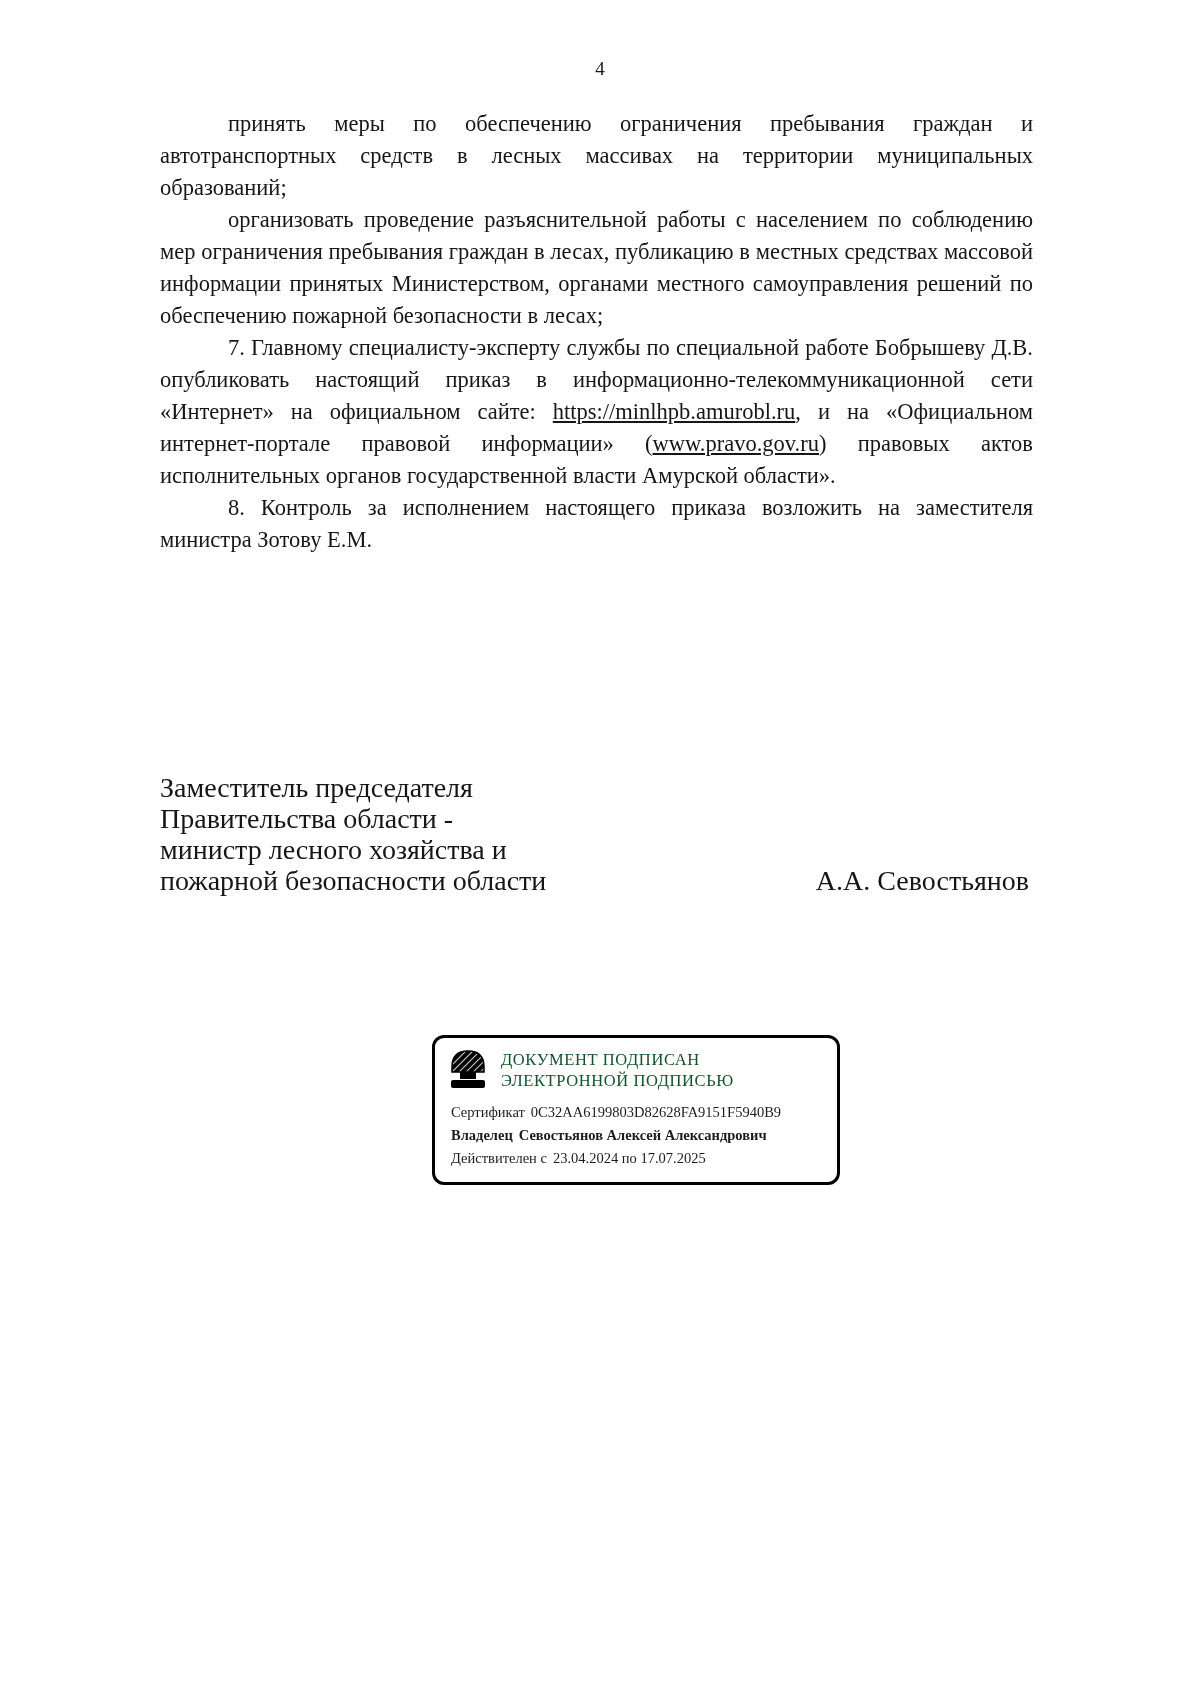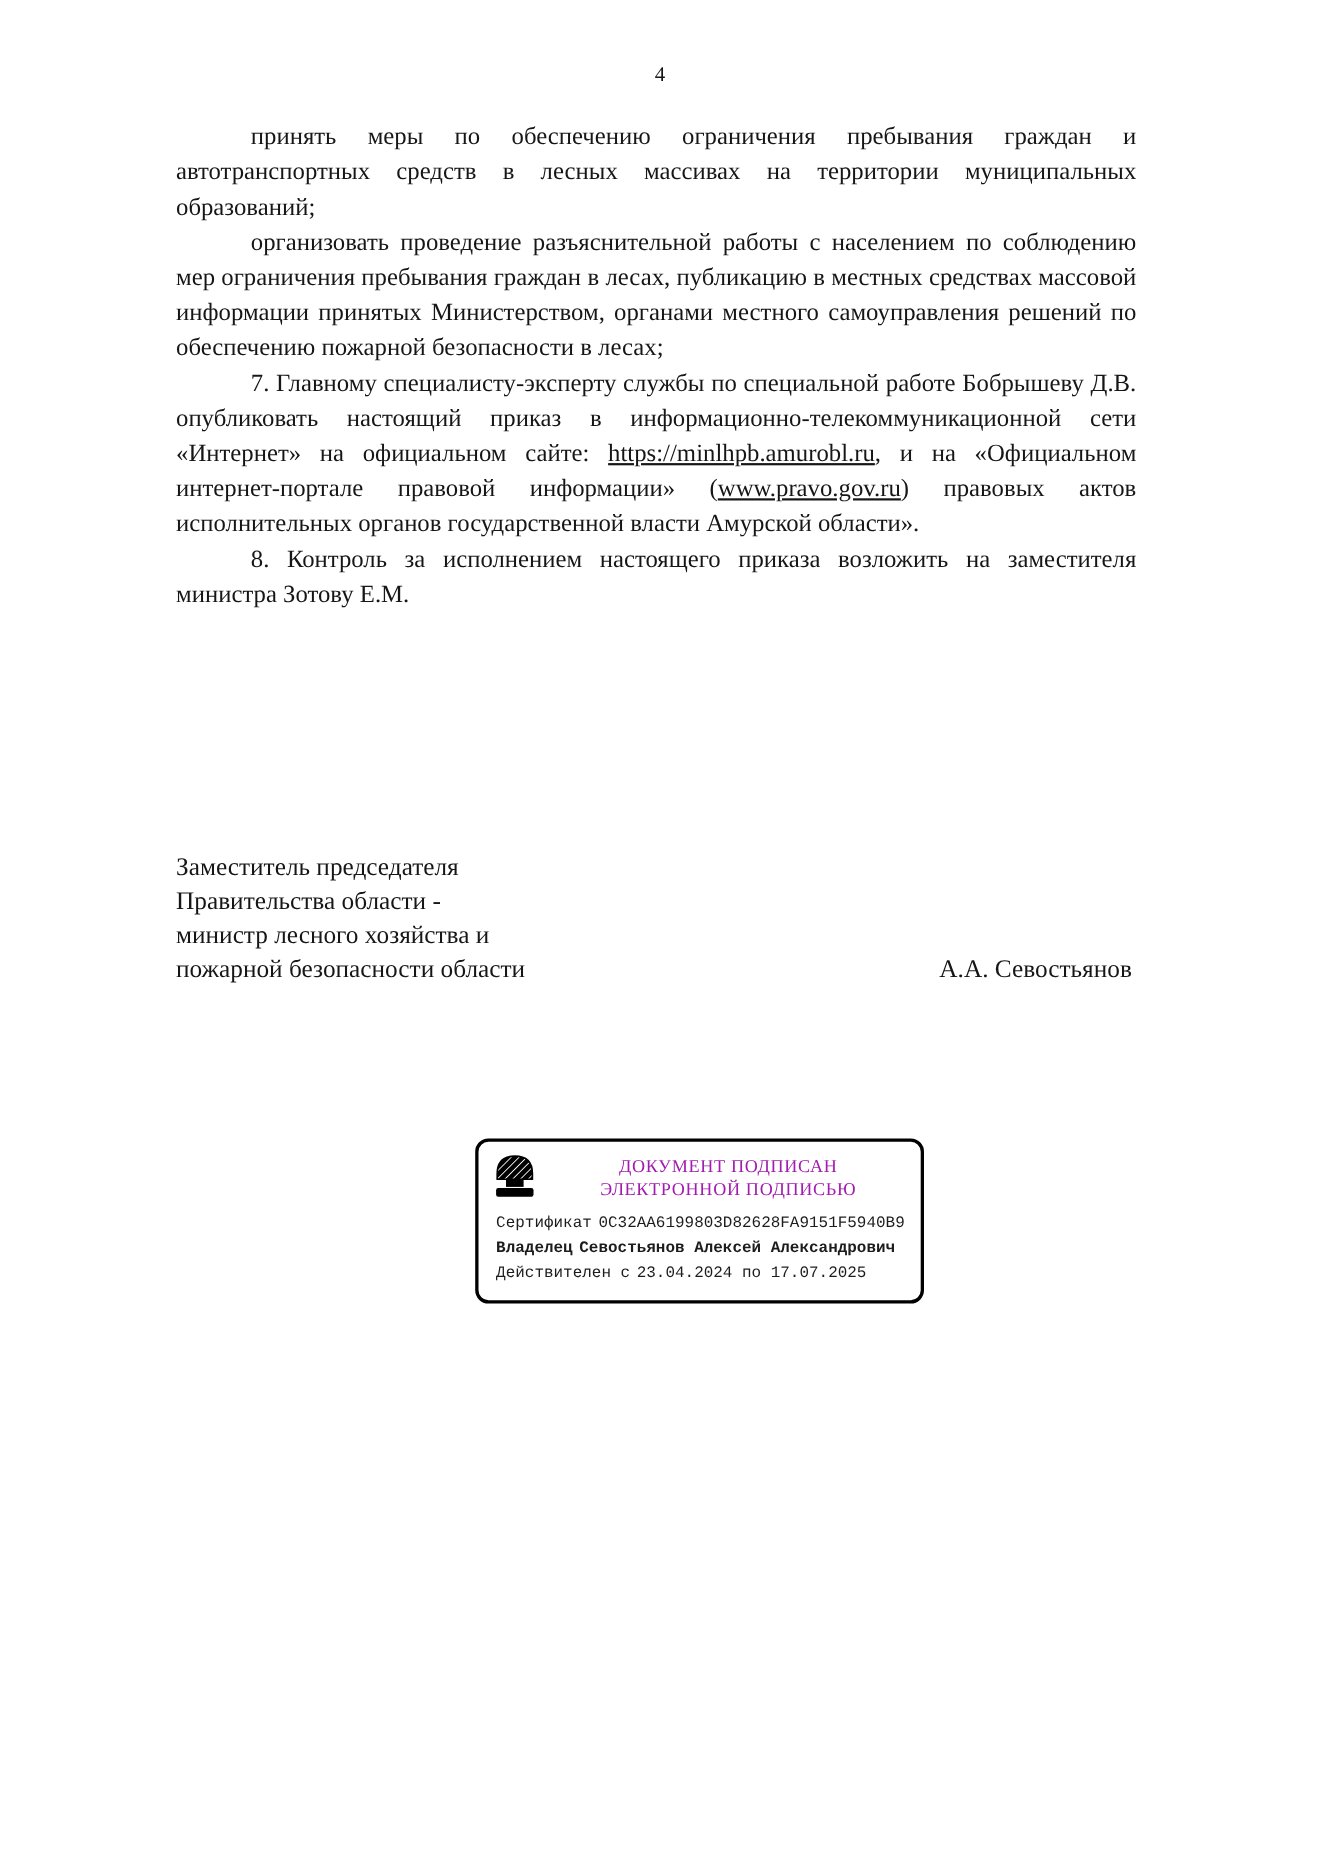--- a/index.html
+++ b/index.html
@@ -36,21 +36,21 @@
     cursor: pointer;
   }
   .signature {
     position: absolute;
     top: 772px;
     left: 160px;
     width: 873px;
     display: flex;
     justify-content: space-between;
     align-items: flex-end;
-    font-size: 23px;
+    font-size: 28px;
     line-height: 31px;
   }
   .sig-lines div { white-space: nowrap; }
   .sig-name { white-space: nowrap; padding-right: 4px; }
   .stamp {
     position: absolute;
     top: 1035px;
     left: 432px;
     width: 408px;
     box-sizing: border-box;
@@ -60,33 +60,31 @@
     background: #ffffff;
   }
   .stamp-header {
     display: flex;
     align-items: center;
     gap: 12px;
   }
   .stamp-icon { flex: 0 0 auto; width: 42px; height: 44px; }
   .stamp-title {
     flex: 1;
-    text-align: center;
     font-size: 16.5px;
     line-height: 21px;
     letter-spacing: 0.6px;
-    color: #a21caf;
+    color: #14532d;
   }
   .stamp-details {
     margin-top: 9px;
     padding-left: 4px;
     font-size: 14.5px;
     line-height: 23px;
     color: #1c1c1c;
-    font-family: Liberation Mono, monospace;
   }
   .stamp-details .label { margin-right: 6px; }
   .stamp-owner-line { font-weight: bold; }
 </style>
 </head>
 <body>
 
 <div class="page">
 
   <div class="page-number">4</div>

